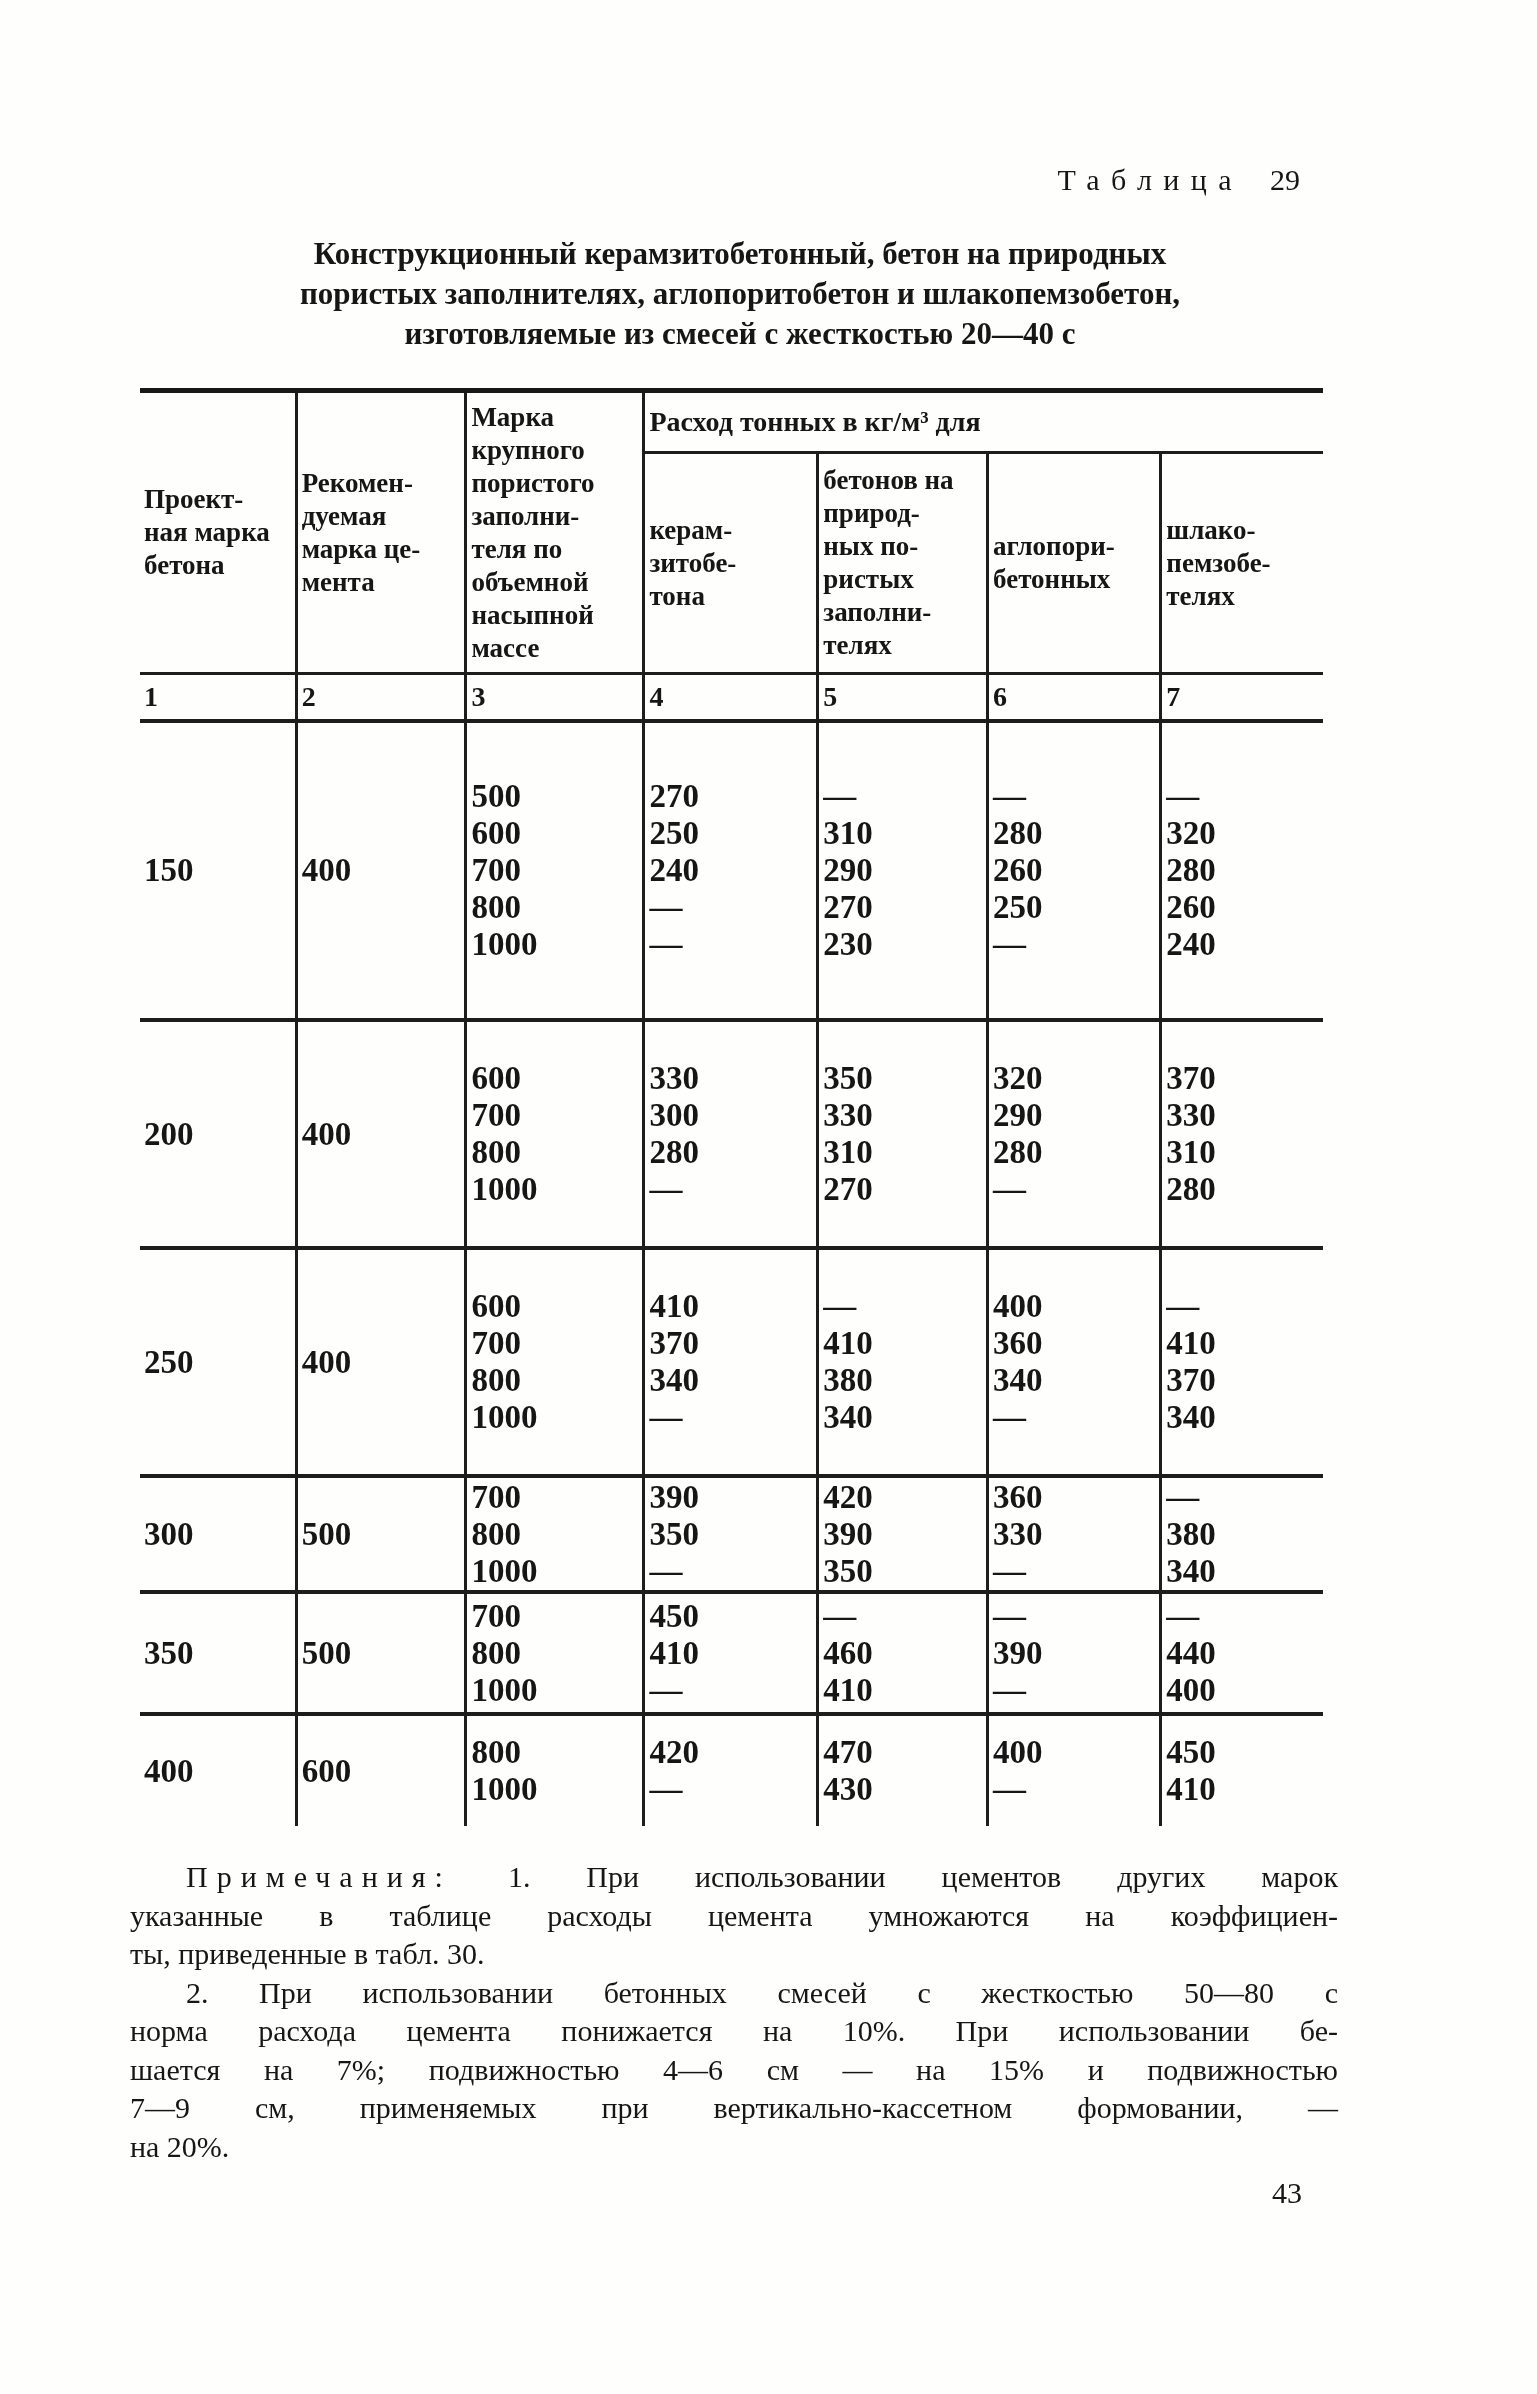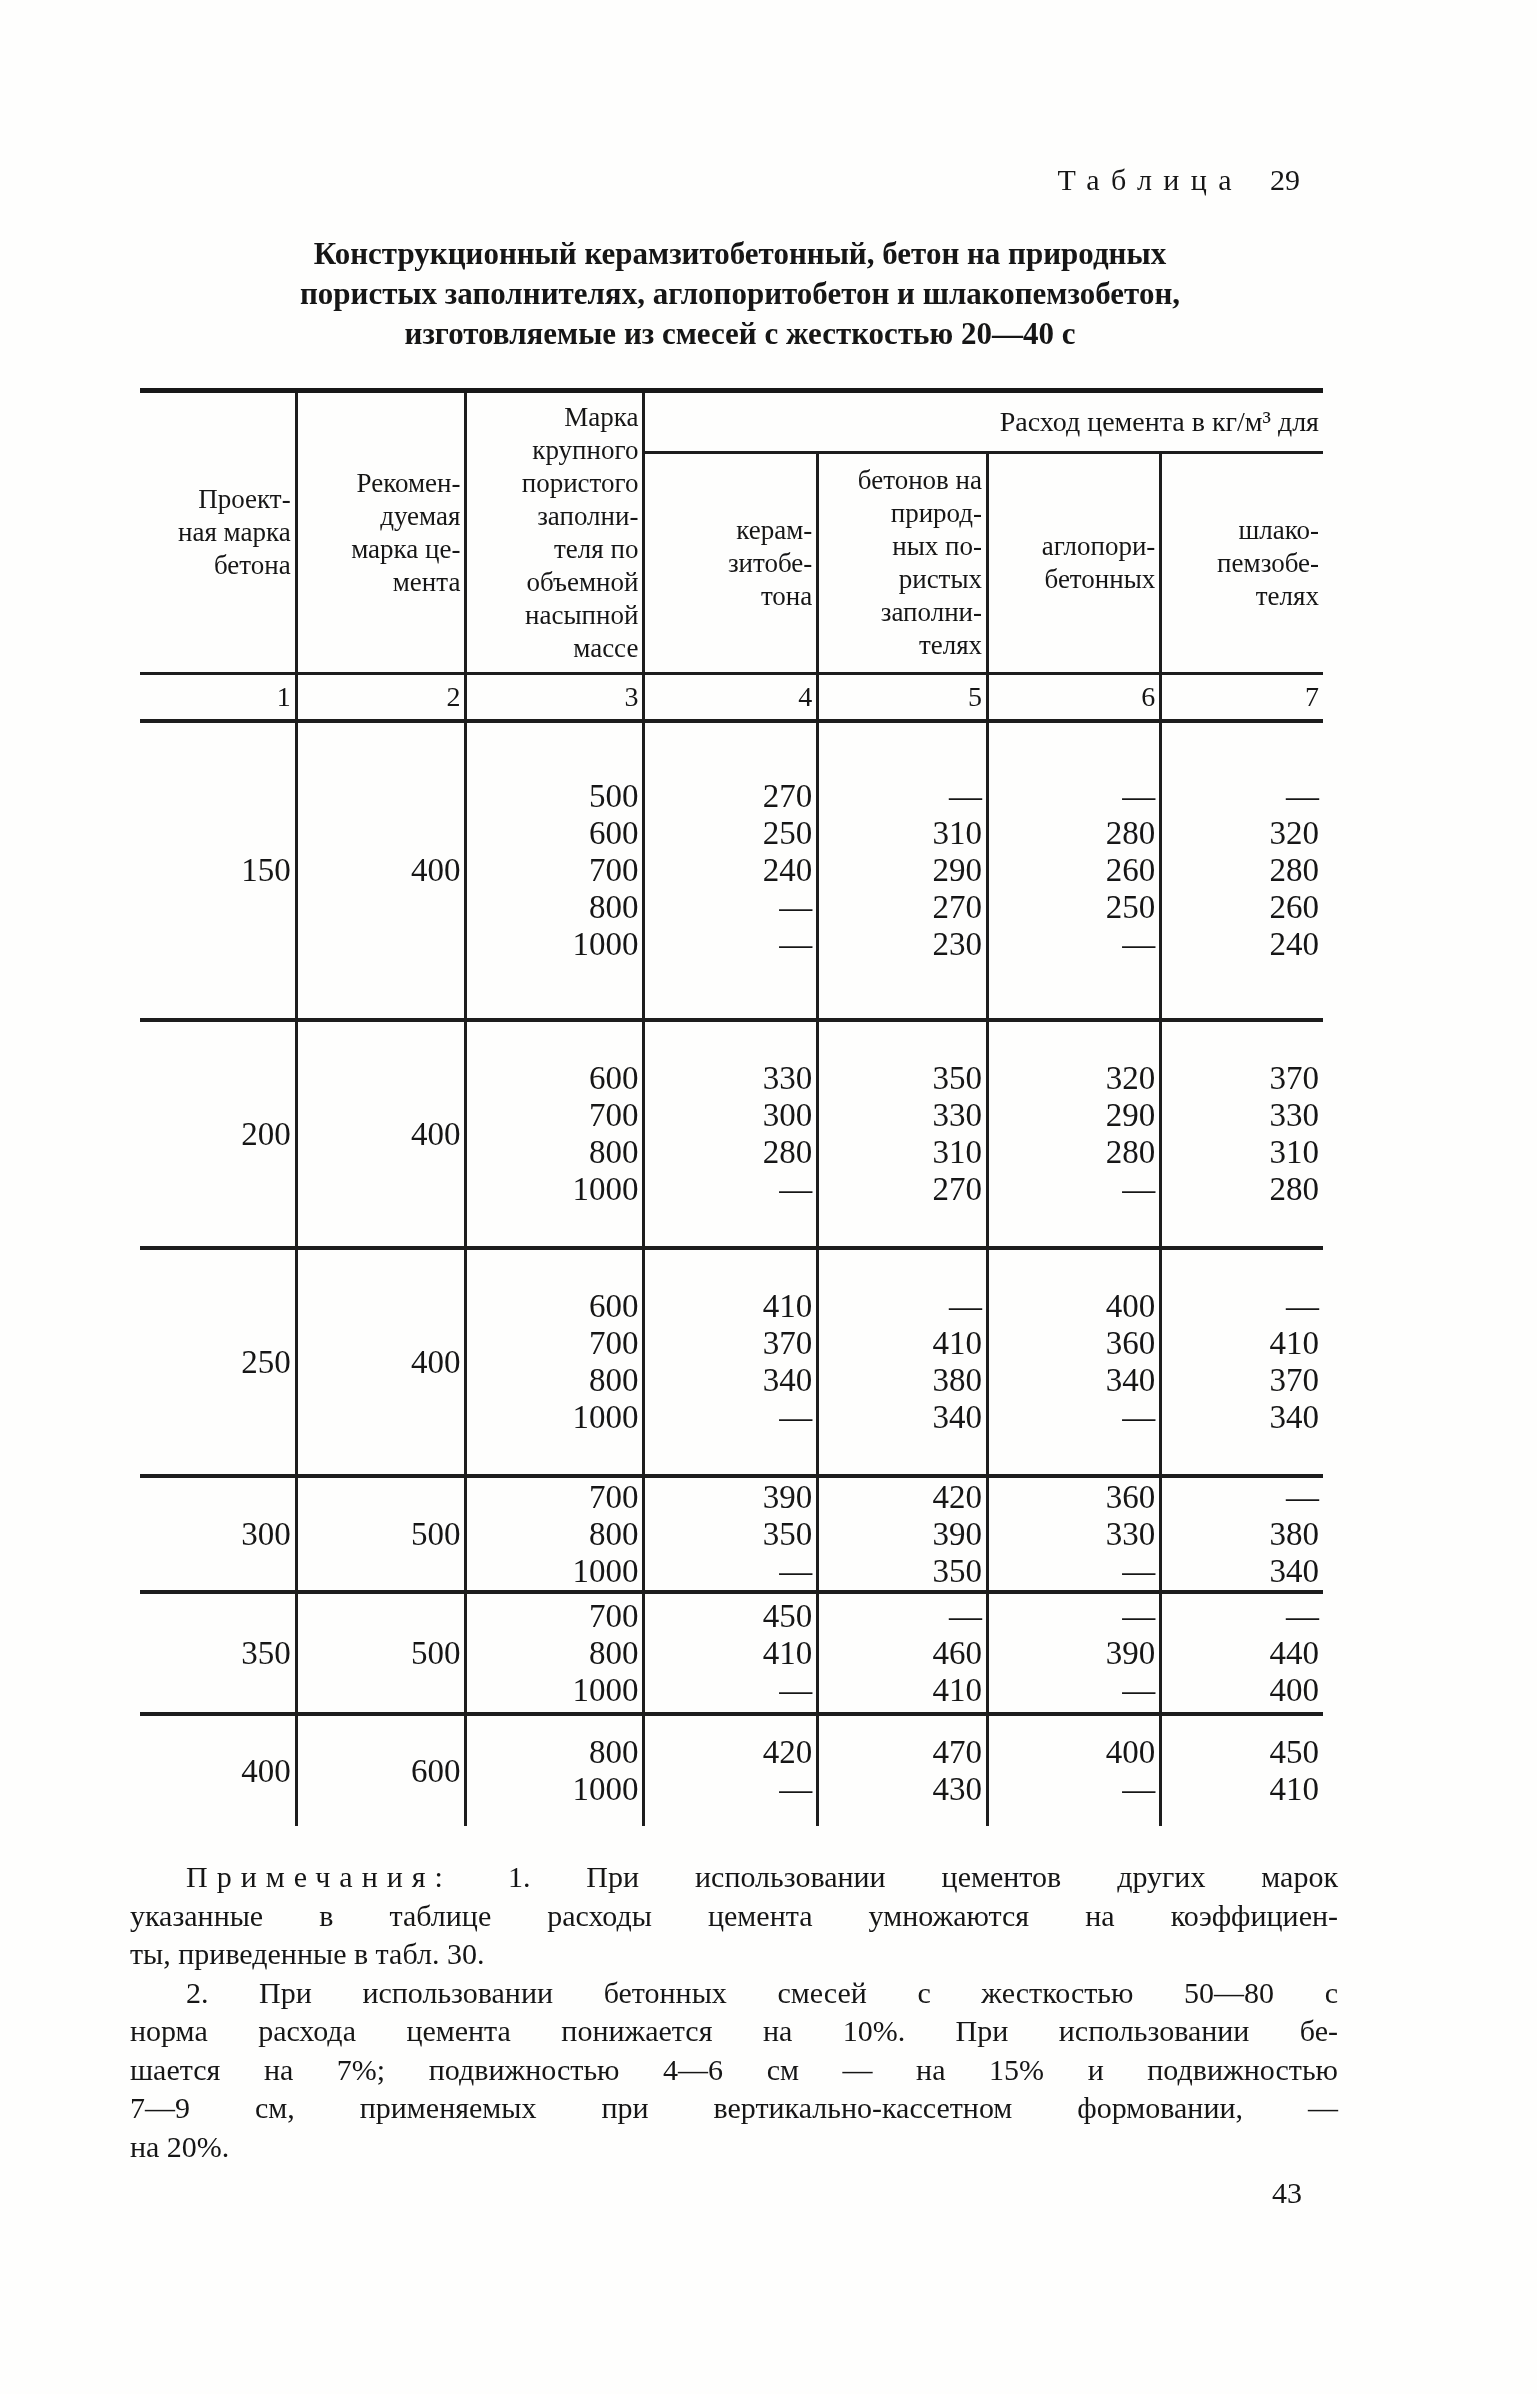--- a/index.html
+++ b/index.html
@@ -30,22 +30,22 @@
   }
 
   
   .tbl-wrap { position:absolute; top:388px; left:140px; width:1183px; }
   table.tbl {
     width:100%; table-layout:fixed;
     border-collapse:collapse;
     border-top:5px solid #181818;
   }
   .tbl th, .tbl td {
-    font-weight:normal;
-    text-align:right; vertical-align:middle;
+    font-weight:bold;
+    text-align:left; vertical-align:middle;
     white-space:pre-line;
     padding:0 4px;
     overflow:hidden;
   }
   .tbl th:not(:last-child), .tbl td:not(:last-child) {
     border-right:3px solid #1d1d1d;
   }
   .h-main { font-size:27px; line-height:33px; }
   .h-group {
     height:58px; font-size:28px;
@@ -120,21 +120,21 @@
 марка це-
 мента</th>
           <th class="h-main" rowspan="2">Марка
 крупного
 пористого
 заполни-
 теля по
 объемной
 насыпной
 массе</th>
-          <th class="h-group" colspan="4">Расход цемента в кг/м³ для</th>
+          <th class="h-group" colspan="4">Расход тонных в кг/м³ для</th>
         </tr>
         <tr class="r-sub">
           <th>керам-
 зитобе-
 тона</th>
           <th>бетонов на
 природ-
 ных по-
 ристых
 заполни-

